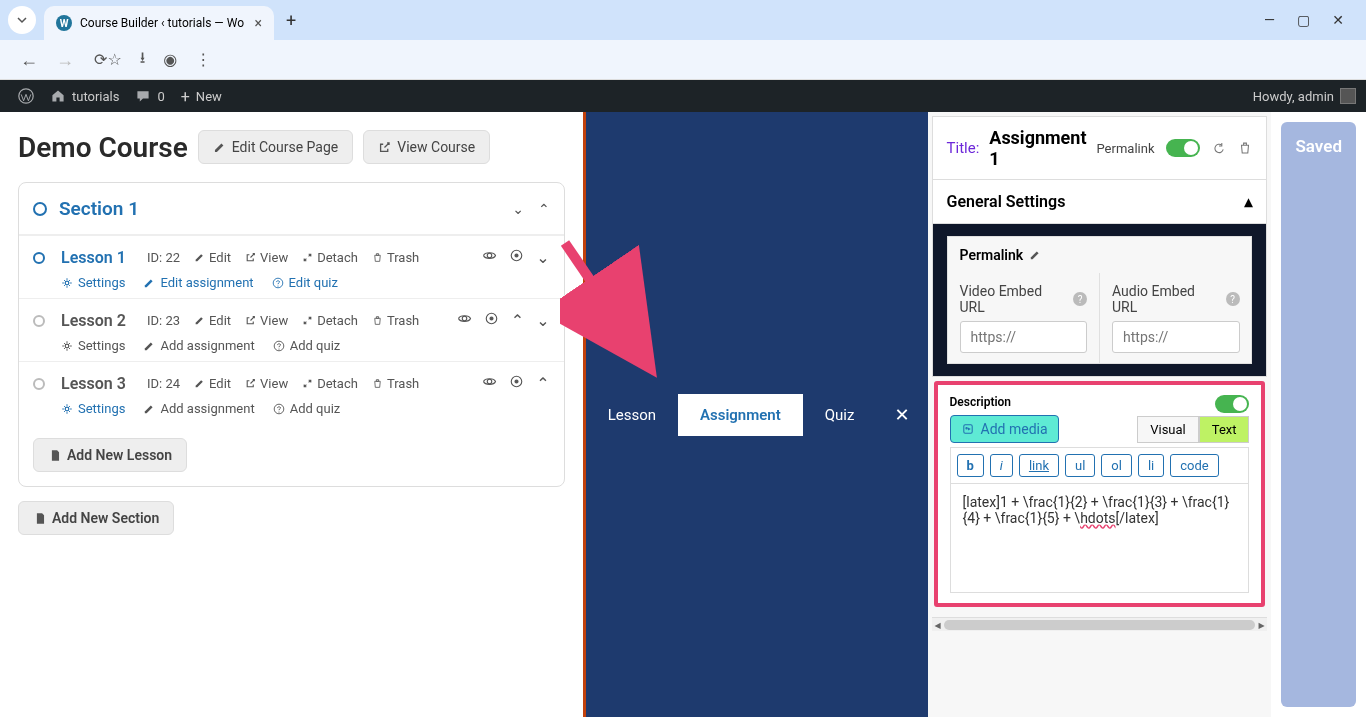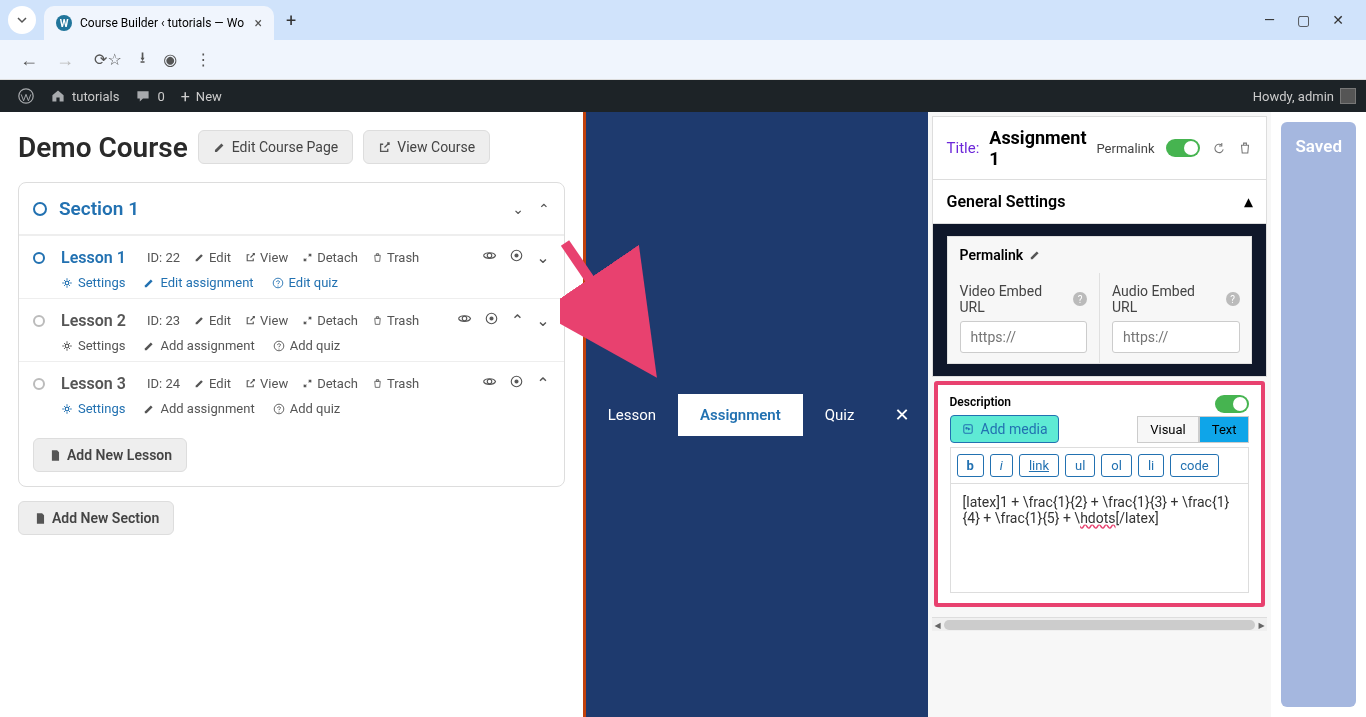--- a/index.html
+++ b/index.html
@@ -92,21 +92,21 @@
 .field-label { font-size:14px; color:#444; margin-bottom:6px; display:flex; gap:6px; align-items:center; }
 .help-circ { width:14px; height:14px; border-radius:50%; background:#bbb; color:#fff; font-size:10px; display:flex; align-items:center; justify-content:center; }
 .url-input { width:100%; padding:7px 10px; border:1px solid #ccc; border-radius:3px; font-size:14px; color:#666; }
 
 .desc-box { border: 4px solid #e8416f; border-radius:3px; margin: 4px 6px 10px 6px; padding: 10px 12px; background:#fff; position: relative; }
 .desc-head { display:flex; align-items:center; margin-bottom:6px; }
 .desc-label { font-weight:600; font-size:12px; }
 .media-btn { border:1px solid #2271b1; background:#5eead4; color:#2271b1; padding:5px 10px; border-radius:4px; font-size:14px; display:flex; align-items:center; gap:6px; cursor:pointer; }
 .editor-tabs { margin-left:auto; display:flex; font-size:13px; }
 .etab { padding:5px 12px; border:1px solid #ccc; background:#f7f7f7; cursor:pointer; }
-.etab.active { background:#0ea5e9; }
+.etab.active { background:#bef264; }
 .toolbar { display:flex; gap:6px; border:1px solid #ddd; border-bottom:none; padding:6px; background:#fff; margin-top:4px; }
 .tbtn { border:1px solid #2271b1; color:#2271b1; background:#fff; padding:3px 9px; border-radius:3px; font-size:13px; cursor:pointer; }
 .tbtn.u { text-decoration:underline; }
 .tbtn.i { font-style:italic; }
 .editor-area { border:1px solid #ddd; min-height:110px; padding:10px 12px; font-size:14px; color:#333; font-family:inherit; }
 .editor-area .spell { text-decoration: underline wavy #e8416f; text-decoration-skip-ink: none; }
 
 .desc-box .toggle { position:absolute; right:12px; top:10px; }
 .hscroll { height:14px; background:#f0f0f0; border-top:1px solid #ddd; position:relative; margin:0 4px; }
 .hscroll-thumb { position:absolute; left:12px; top:2px; right:12px; height:10px; background:#ccc; border-radius:5px; }

